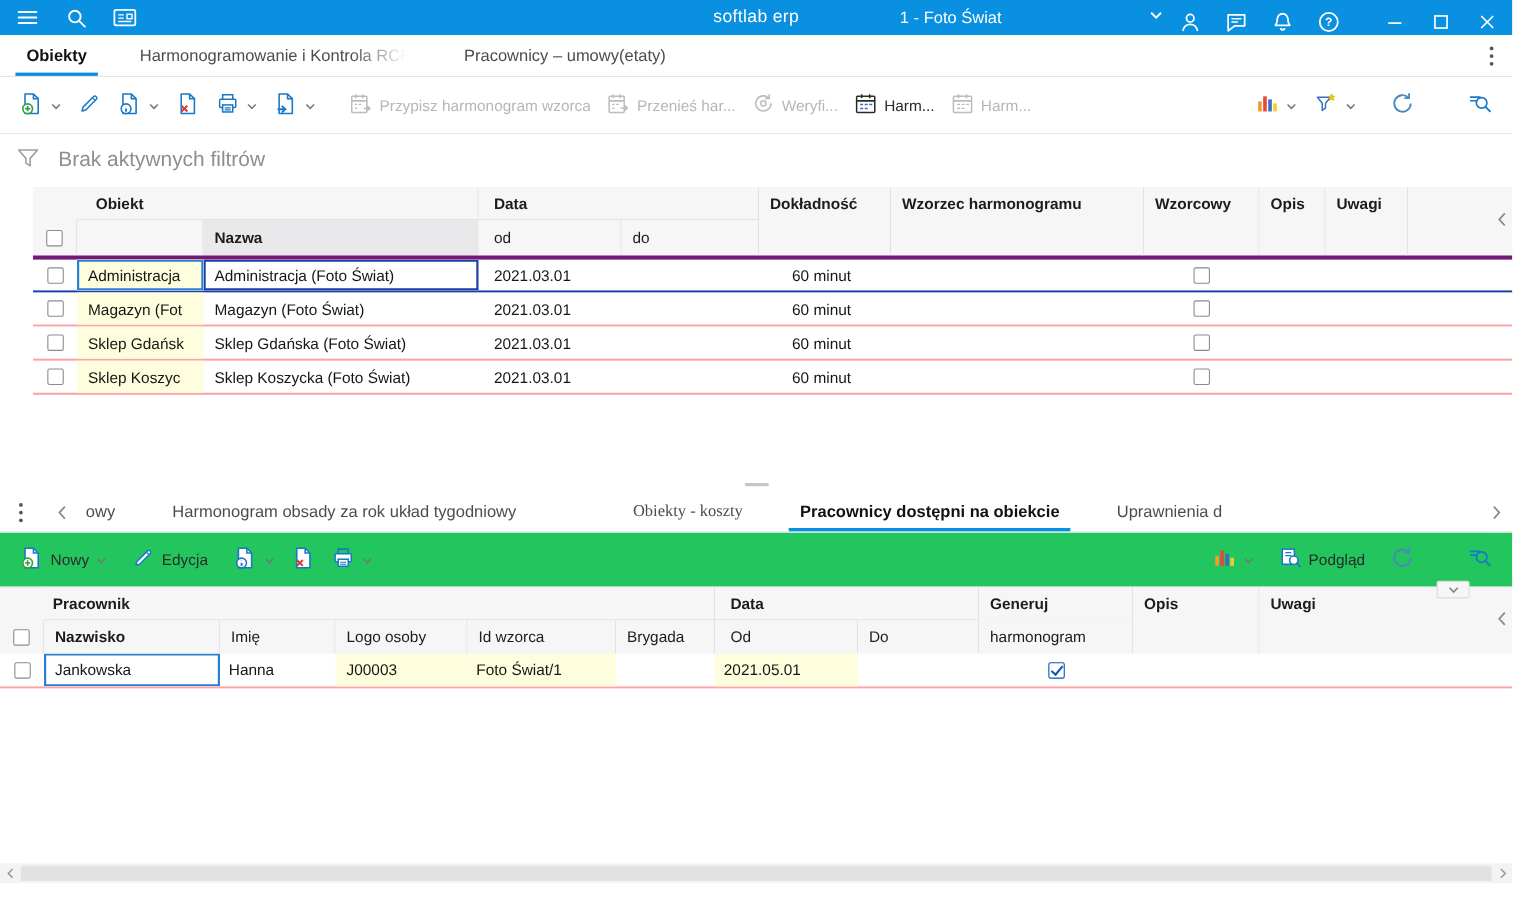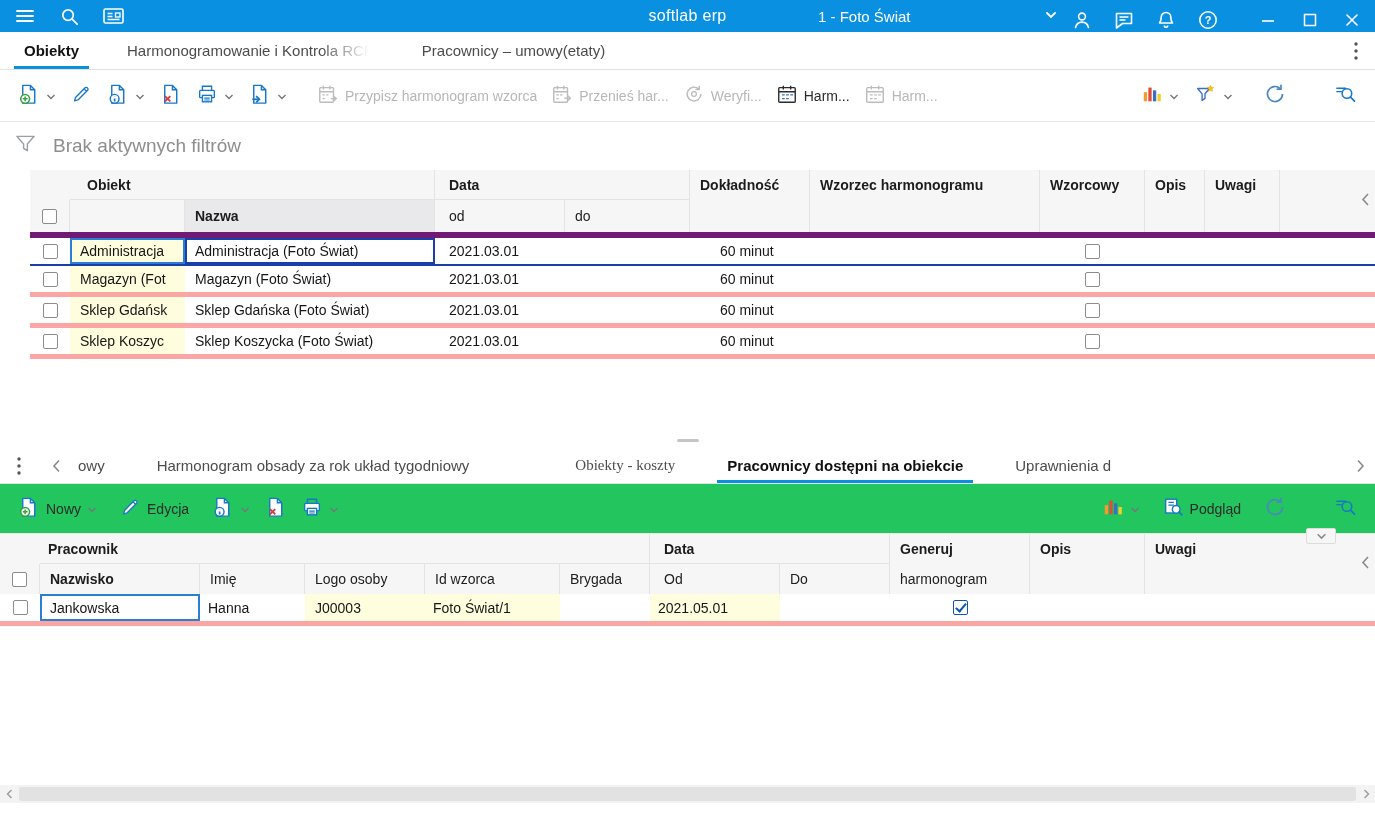--- a/index.html
+++ b/index.html
@@ -44,23 +44,23 @@
   .ghead.top { grid-template-rows:30px 32px; }
   .ghead.bot { grid-template-rows:30px 30px; }
   .hc { display:flex; align-items:center; padding:0 10px; font-size:14px; color:#1c1c1c; border-right:1px solid #e3e3e4; white-space:nowrap; overflow:hidden; background:#f6f6f7; }
   .hc.group { font-weight:700; }
   .hc.vspan { grid-row:1/3; align-items:flex-start; padding-top:7px; }
   .hc.underline { border-bottom:1px solid #e3e3e4; }
   .hc.dark { background:#e9e9eb; font-weight:700; }
   .hc.center { justify-content:center; padding:0; }
   .hc.nb { border-right:none; }
 
-  .grow { display:grid; align-items:stretch; border-bottom:5px solid #fca5a5; background:#fff; }
+  .grow { display:grid; align-items:stretch; border-bottom:2px solid #fca5a5; background:#fff; }
   .grow.h31 { height:31px; } .grow.h32 { height:32px; }
-  .grow.selected { height:34px; border-top:6px solid #701a75; border-bottom:2px solid #1c3ea8; }
+  .grow.selected { height:34px; border-top:4px solid #701a75; border-bottom:2px solid #1c3ea8; }
   .c { display:flex; align-items:center; padding:0 10px; font-size:14px; white-space:nowrap; overflow:hidden; color:#161616; }
   .c.yellow { background:#fefede; }
   .c.ck { justify-content:center; padding:0; }
   .c.date { padding-left:14px; } .c.date8 { padding-left:8px; } .c.ind { padding-left:30px; }
   .c.focus-light { box-shadow:inset 0 0 0 2px #2a7fd4; }
   .c.focus-dark { box-shadow:inset 0 0 0 2px #1c3ea8; }
 
   .cbx { width:15px; height:15px; border:1px solid #8c8c8c; border-radius:2px; background:#fff; display:inline-block; position:relative; flex:none; }
   .cbx.checked { border-color:#0b57b5; }
   .cbx.checked::after { content:""; position:absolute; left:4px; top:0px; width:4px; height:9px; border:solid #0b57b5; border-width:0 2px 2px 0; transform:rotate(40deg); }

